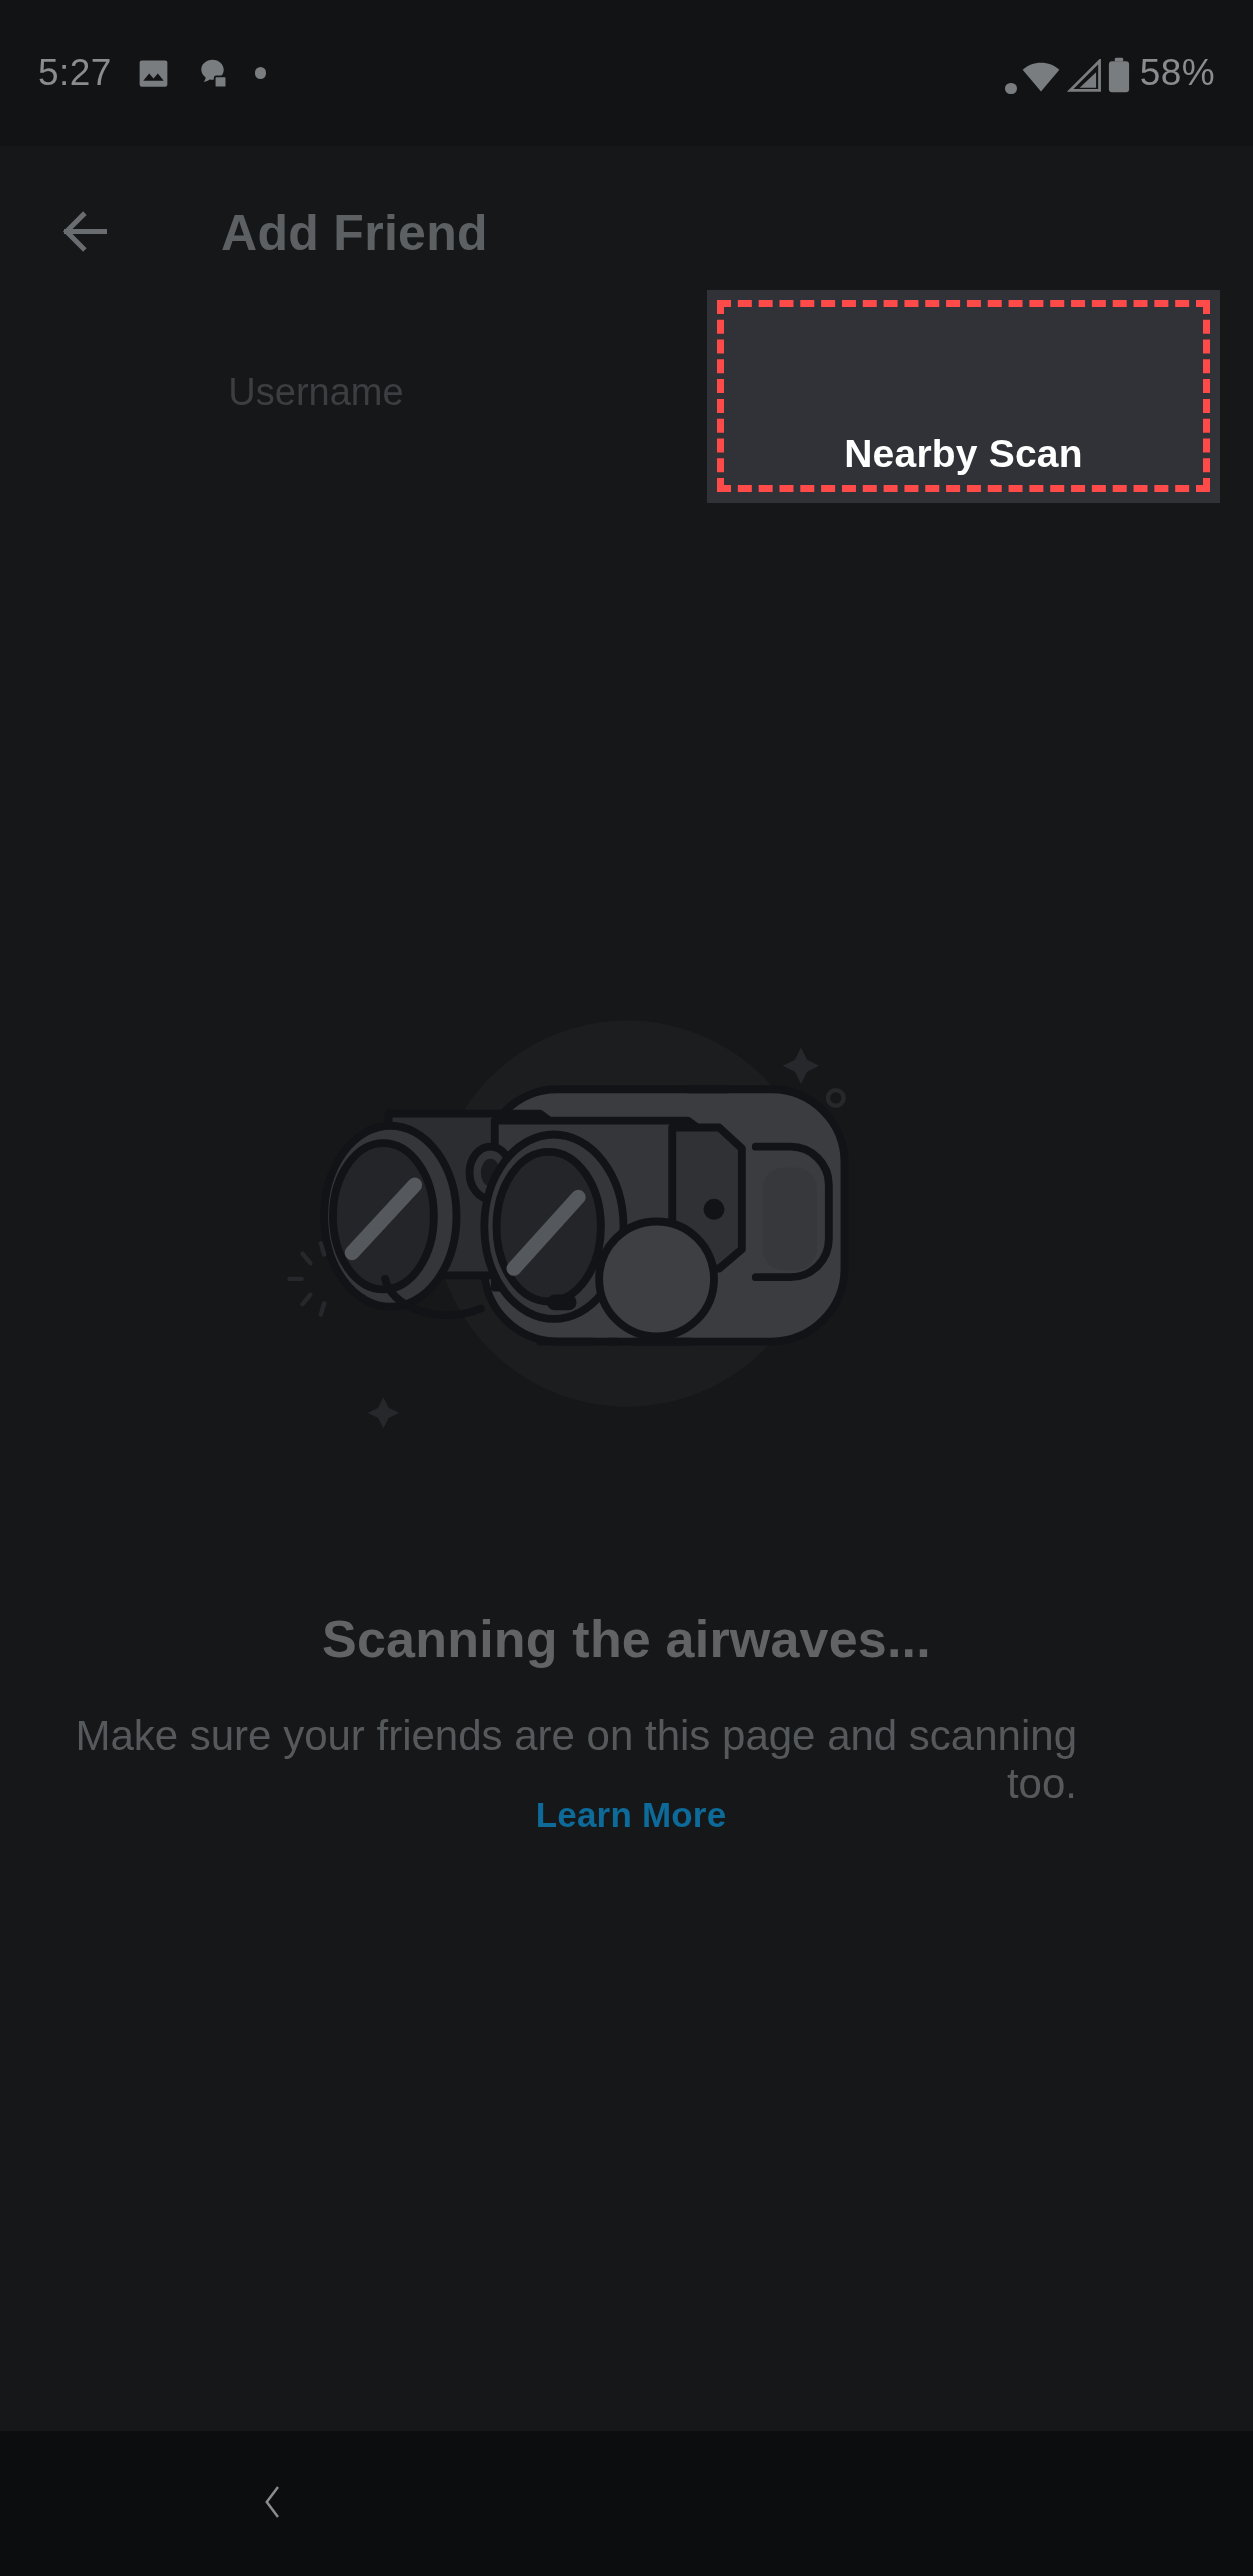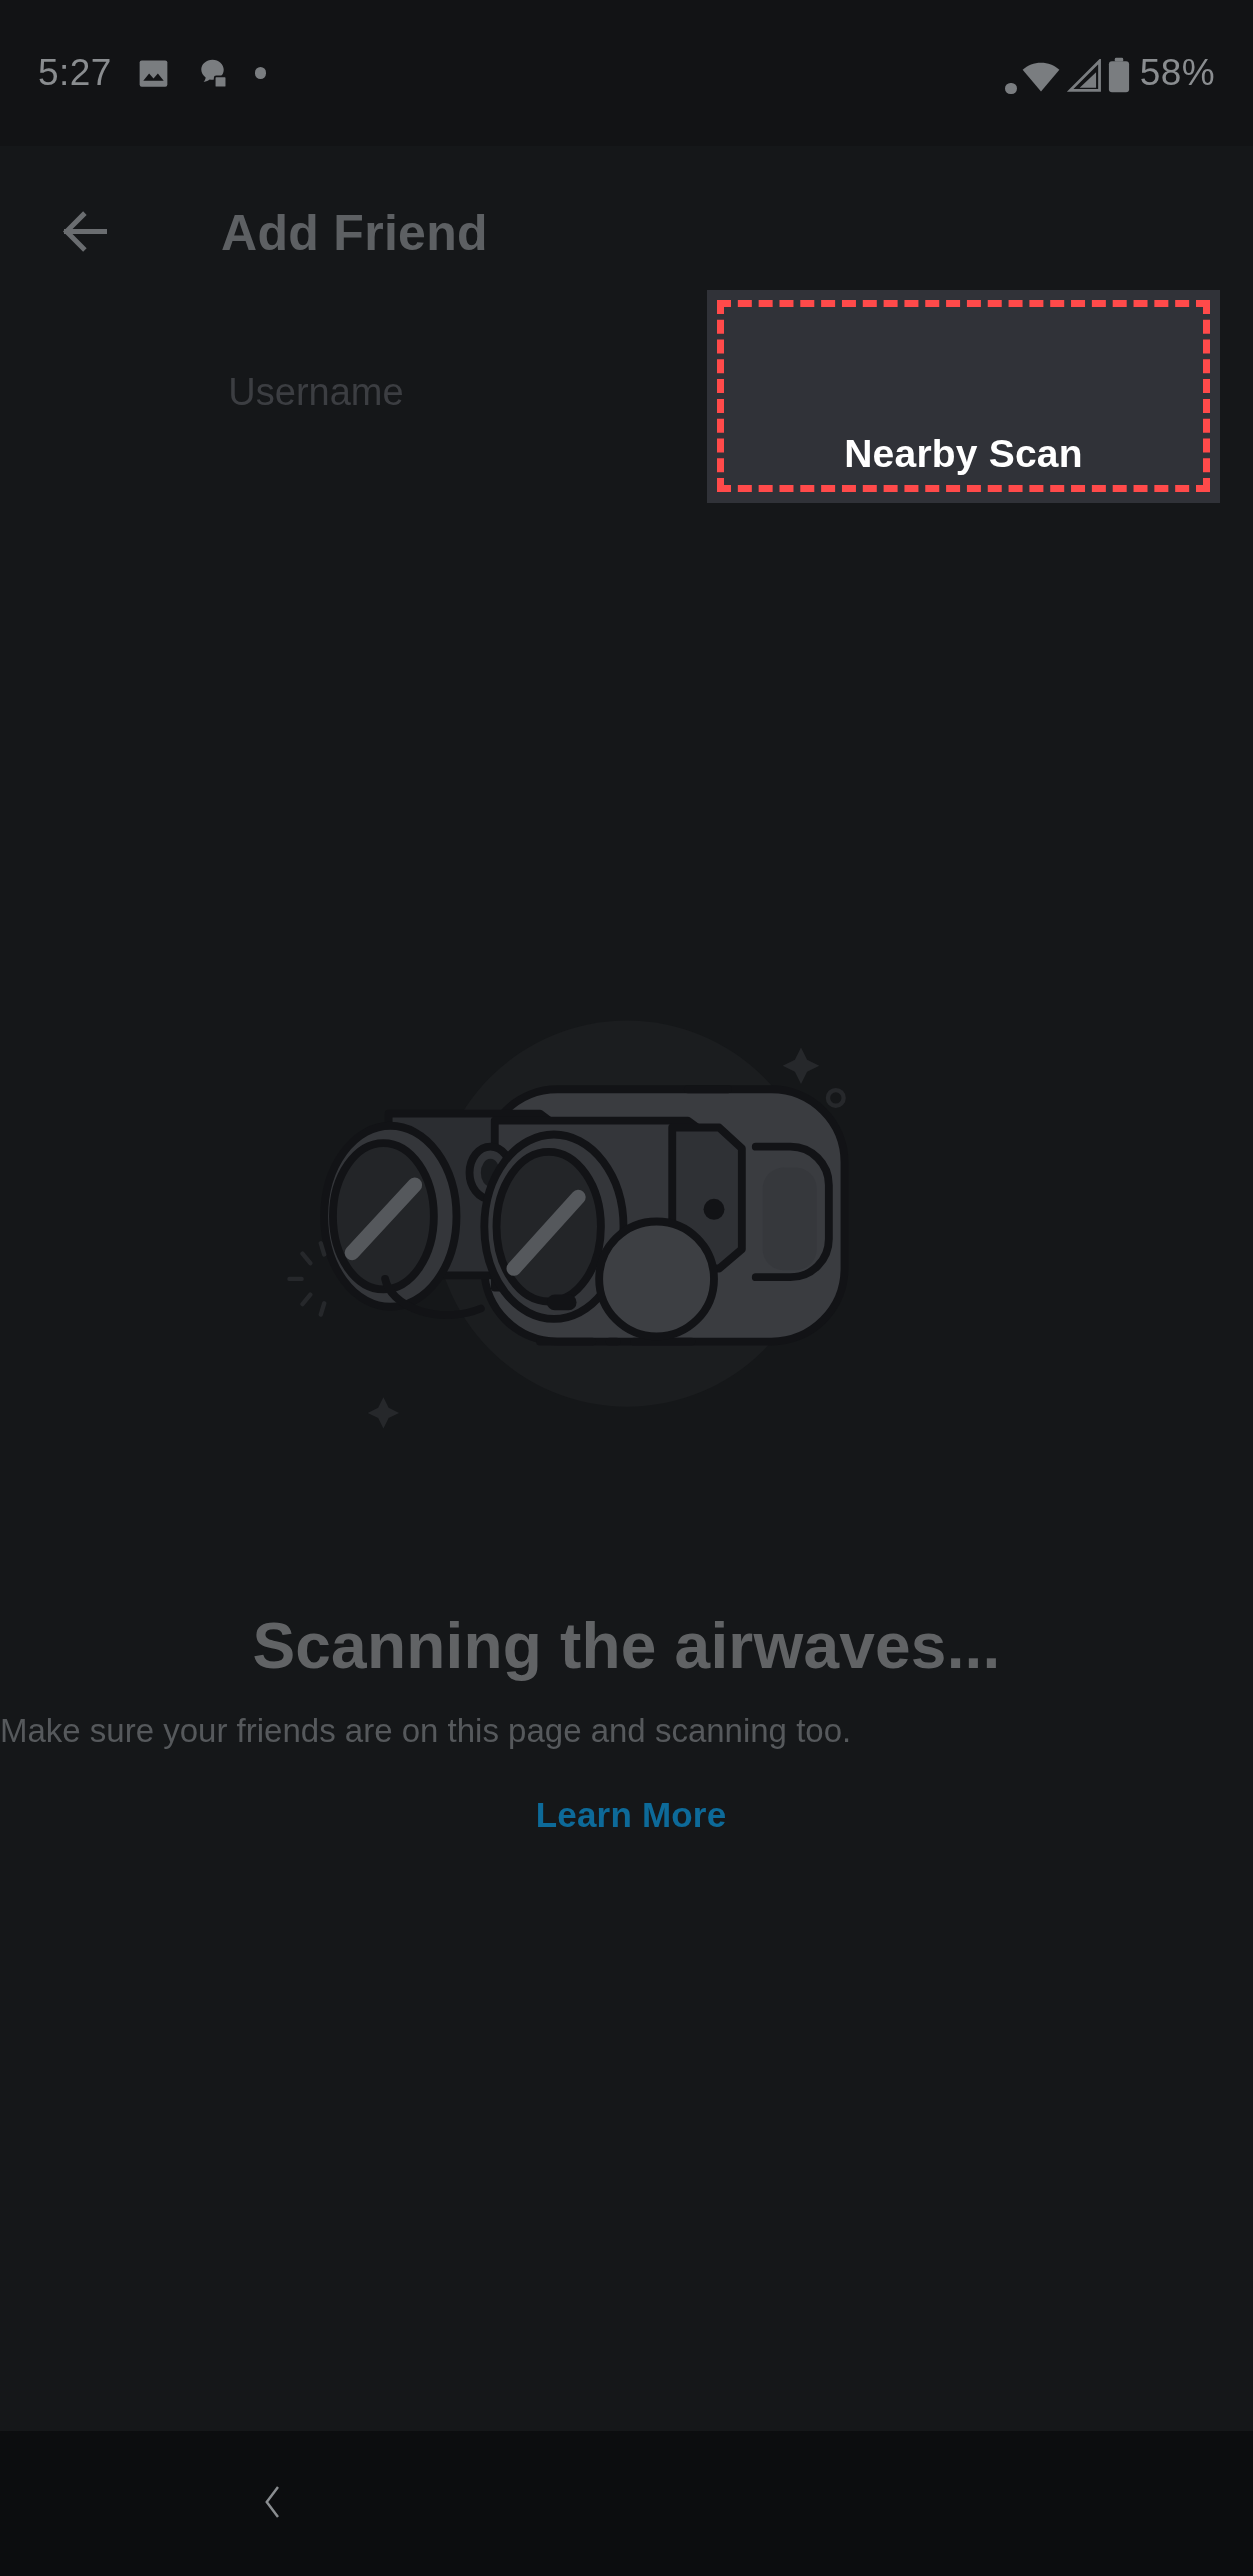--- a/index.html
+++ b/index.html
@@ -64,25 +64,25 @@
 
   
   #illustration-wrap{
     position:absolute; left:0; top:483px; width:1253px; height:540px;
     display:flex; align-items:center; justify-content:center;
   }
 
   
   #empty-title{
     position:absolute; left:0; top:1143px; width:1253px; text-align:center;
-    font-size:64px; font-weight:700; color:#616365; letter-spacing:0.2px;
+    font-size:52px; font-weight:700; color:#616365; letter-spacing:0.2px;
   }
   #empty-subtitle{
-    position:absolute; left:0; top:1246px; width:1077px; text-align:left;
-    font-size:33px; font-weight:400; color:#56595c;
+    position:absolute; left:0; top:1246px; width:1077px; text-align:right;
+    font-size:42px; font-weight:400; color:#56595c;
   }
   #learn-more-link{
     position:absolute; left:0; top:1329px; width:1253px; text-align:center;
     font-size:35px; font-weight:700; color:#0d6a99; letter-spacing:0.2px;
     text-decoration:none; cursor:pointer;padding-left:9px;
   }
 
   
   #highlight-panel{
     position:absolute; left:707px; top:290px; width:513px; height:213px;

